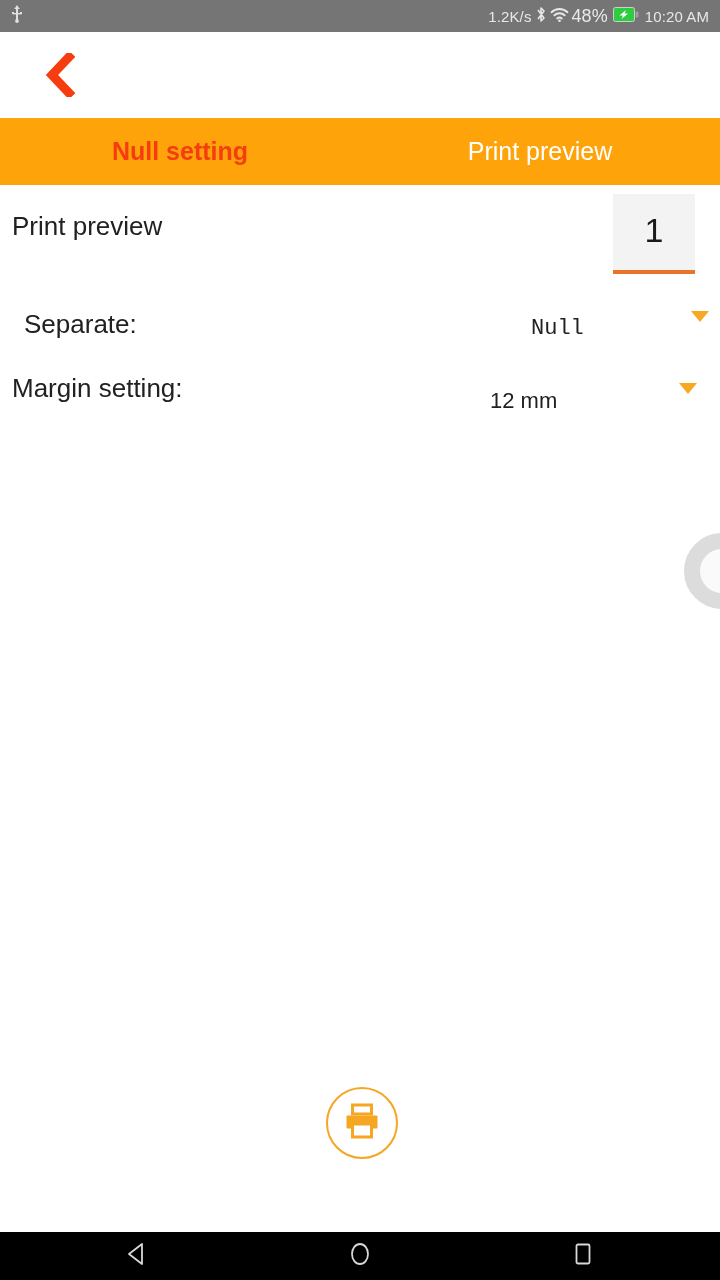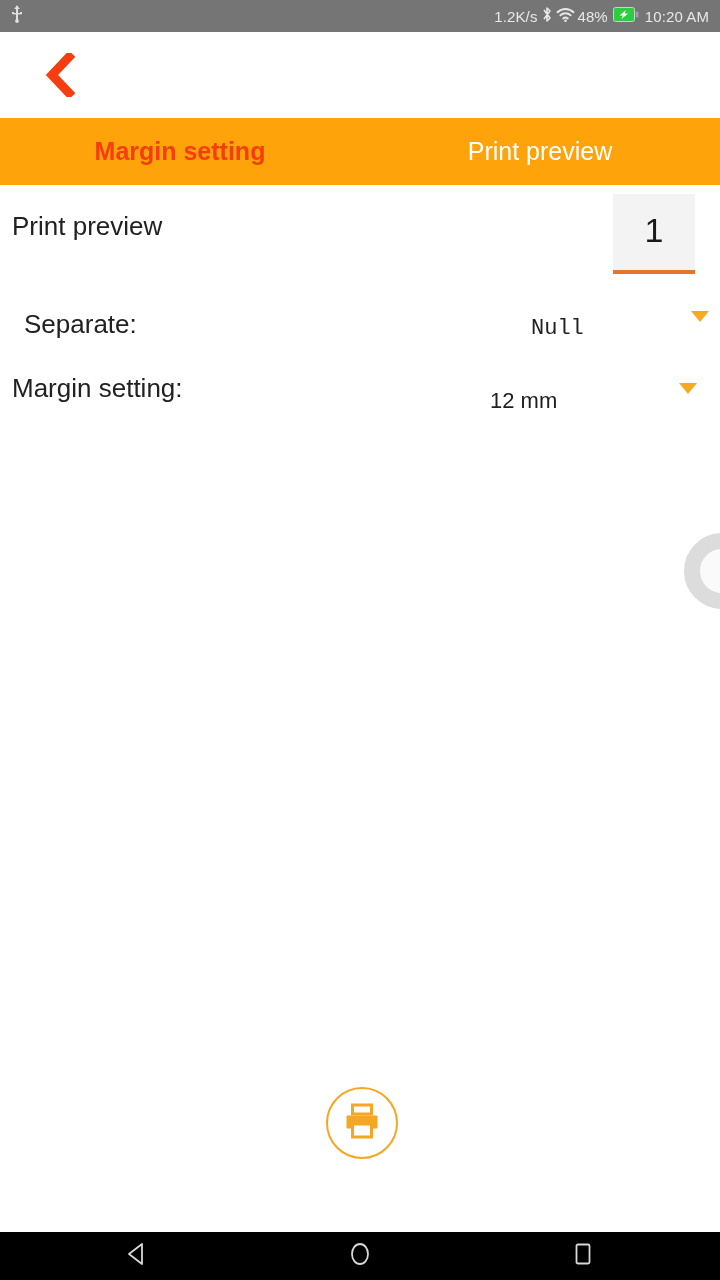--- a/index.html
+++ b/index.html
@@ -41,21 +41,21 @@
     display: flex;
     align-items: center;
     gap: 4px;
     font-size: 15px;
     letter-spacing: 0.1px;
   }
   .usb-icon { display: block; }
   .net-speed { font-size: 15px; }
   .bt-icon { display: block; margin-right: -1px; }
   .wifi-icon { display: block; }
-  .batt-pct { font-size: 15px; margin-left: -2px; }
+  .batt-pct { font-size: 18px; margin-left: -2px; }
   .battery-icon { display: block; margin: 0 1px; }
   .clock { font-size: 15px; margin-left: 1px; }
 
   
   .appbar {
     height: 86px;
     background: #ffffff;
     flex: 0 0 auto;
     position: relative;
   }
@@ -272,21 +272,21 @@
       <span>
         <svg width="30" height="44" viewBox="0 0 30 44">
           <path d="M24 4 L7 22 L24 40" stroke="#F53D10" stroke-width="9" fill="none" stroke-linecap="square" stroke-linejoin="miter"></path>
         </svg>
       </span>
     </div>
   </div>
 
   <div class="tabbar">
     <div class="tab active">
-      <span class="tab-label">Margin setting</span>
+      <span class="tab-label">Null setting</span>
     </div>
     <div class="tab">
       <span class="tab-label">Print preview</span>
     </div>
   </div>
 
   <div class="content">
 
     <div class="row qty-row">
       <span class="row-label qty-label">Print preview</span>

